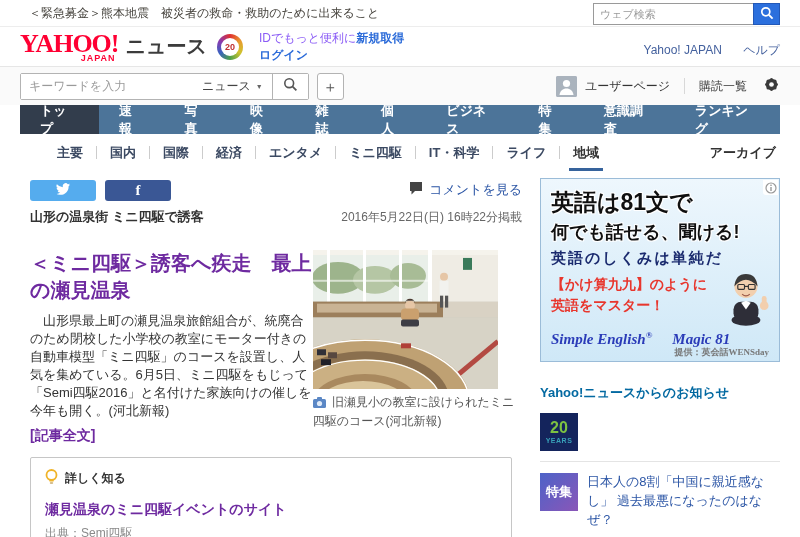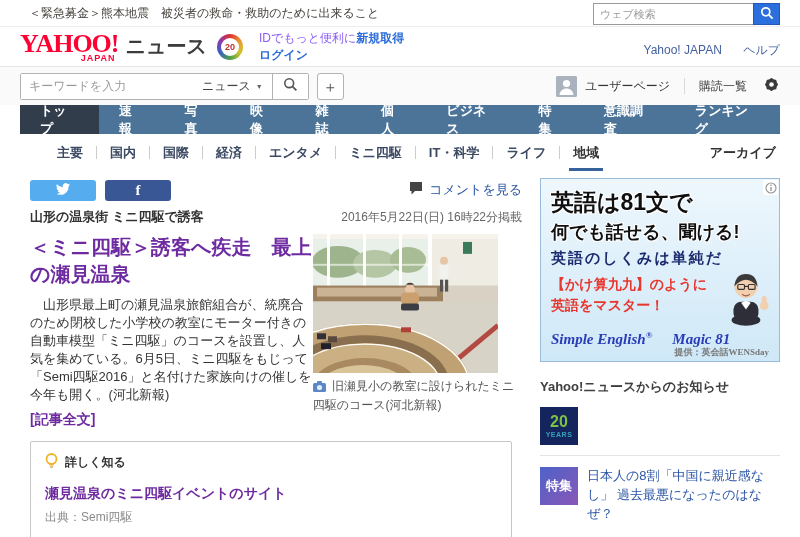--- a/index.html
+++ b/index.html
@@ -71,21 +71,21 @@
   .social-row { display:flex; align-items:center; height:24px; }
   .share-btn { width:66px; height:21px; border:none; border-radius:3px; display:flex; align-items:center; justify-content:center; cursor:pointer; }
   .tw-btn { background:#55acee; }
   .fb-btn { background:#3a5795; margin-left:9px; font-family:"Liberation Serif","DejaVu Serif",serif; font-weight:bold; color:#fff; font-size:15px; }
   .comment-link { margin-left:auto; display:flex; align-items:center; gap:6px; color:#2b55a5; font-size:13px; }
 
   .meta-row { display:flex; align-items:baseline; margin-top:6px; }
   .topic { font-size:13px; font-weight:bold; color:#333; }
   .date { margin-left:auto; font-size:12px; color:#666; }
 
-  .article-flex { display:flex; margin-top:8px; }
+  .article-flex { display:flex; margin-top:24px; }
   .art-left { width:300px; }
   .art-title { font-size:20px; font-weight:bold; color:#6e2aa0; line-height:1.35; cursor:pointer; }
   .art-body { margin-top:8px; font-size:13px; line-height:1.38; color:#333; }
   .full-link { display:inline-block; margin-top:7px; font-size:14px; font-weight:bold; color:#6e2aa0; }
   .figure { width:222px; margin-left:auto; }
   .photo { width:185px; height:139px; display:block; cursor:pointer; }
   .caption { margin-top:5px; font-size:12px; color:#555; line-height:1.4; }
   .caption .cam { vertical-align:-2px; margin-right:3px; }
 
   .know-box { margin-top:12px; border:1px solid #c6c6c6; border-radius:2px; background:#fff; padding:11px 14px 20px; width:482px; }
@@ -103,21 +103,21 @@
     text-shadow:-1px -1px 0 #fff,1px -1px 0 #fff,-1px 1px 0 #fff,1px 1px 0 #fff; }
   .ad-l3 { font-family:"Liberation Serif","DejaVu Serif",serif; font-size:15px; font-weight:bold; color:#1a2a6e; margin-top:5px; letter-spacing:2px; }
   .ad-mid { display:flex; margin-top:6px; align-items:flex-start; }
   .ad-red { font-size:14px; font-weight:bold; color:#e8362d; line-height:1.5; }
   .ad-man { margin-left:auto; margin-top:-6px; flex:none; }
   .ad-brandline { margin-top:1px; font-family:"Liberation Serif","DejaVu Serif",serif; font-style:italic; font-weight:bold; color:#2a3bb8; font-size:15px; }
   .ad-reg { font-size:9px; vertical-align:super; }
   .ad-brand2 { margin-left:20px; }
   .ad-provider { font-size:9px; color:#777; text-align:right; margin-top:-2px; font-style:normal; }
 
-  .side-heading { margin-top:16px; font-size:13px; font-weight:bold; color:#404040; }
+  .side-heading { margin-top:22px; font-size:13px; font-weight:bold; color:#0369a1; }
   .side-item { display:flex; gap:9px; padding:11px 0 10px; border-bottom:1px solid #e4e4e4; cursor:pointer; }
   .side-item:last-child { border-bottom:none; }
   .badge { width:38px; height:38px; flex:none; display:flex; flex-direction:column; align-items:center; justify-content:center; }
   .badge-years { background:#14245c; line-height:1; }
   .badge-years .b1 { color:#7dc242; font-size:16px; font-weight:bold; }
   .badge-years .b2 { color:#38a0b8; font-size:7px; font-weight:bold; letter-spacing:.5px; margin-top:1px; }
   .badge-tokushu { background:linear-gradient(135deg,#4d63c8,#8a56b8); color:#fff; font-size:13px; font-weight:bold; }
   .side-text { font-size:13px; color:#2b55a5; line-height:1.45; }
 </style>
 </head>

